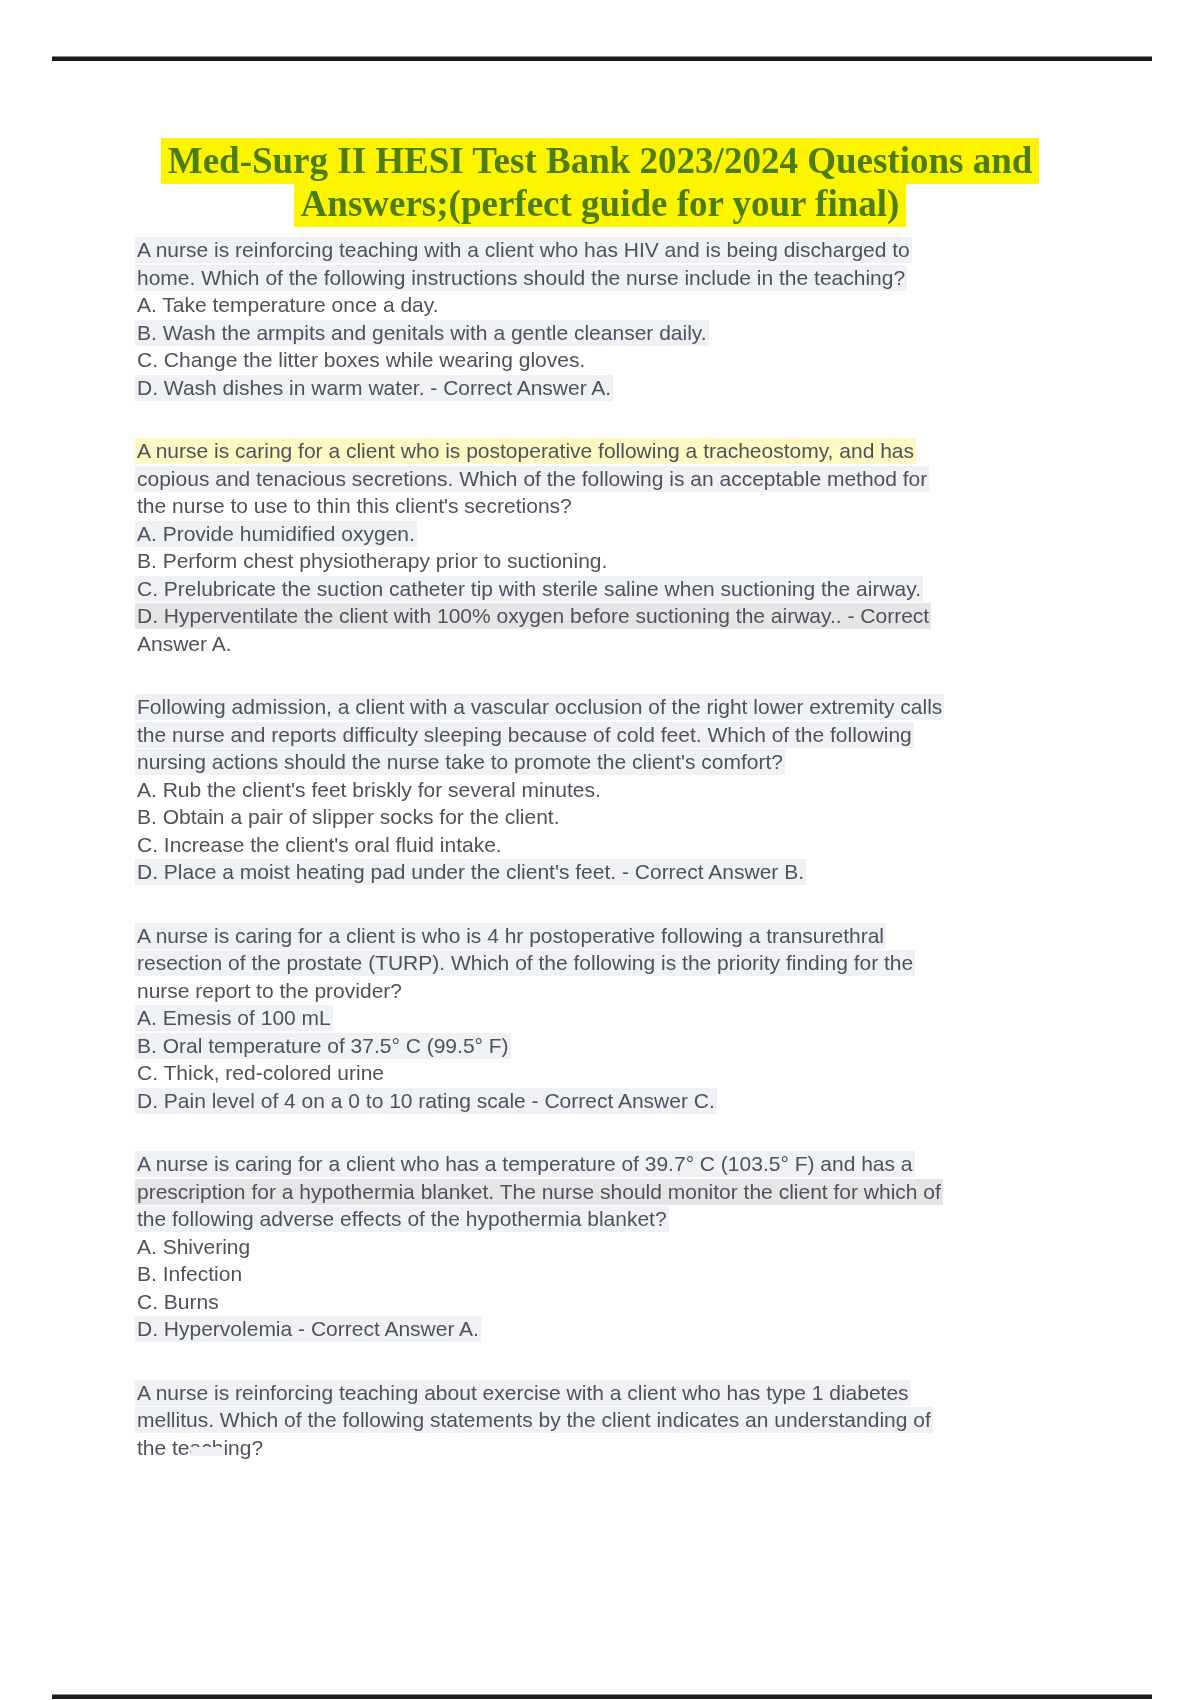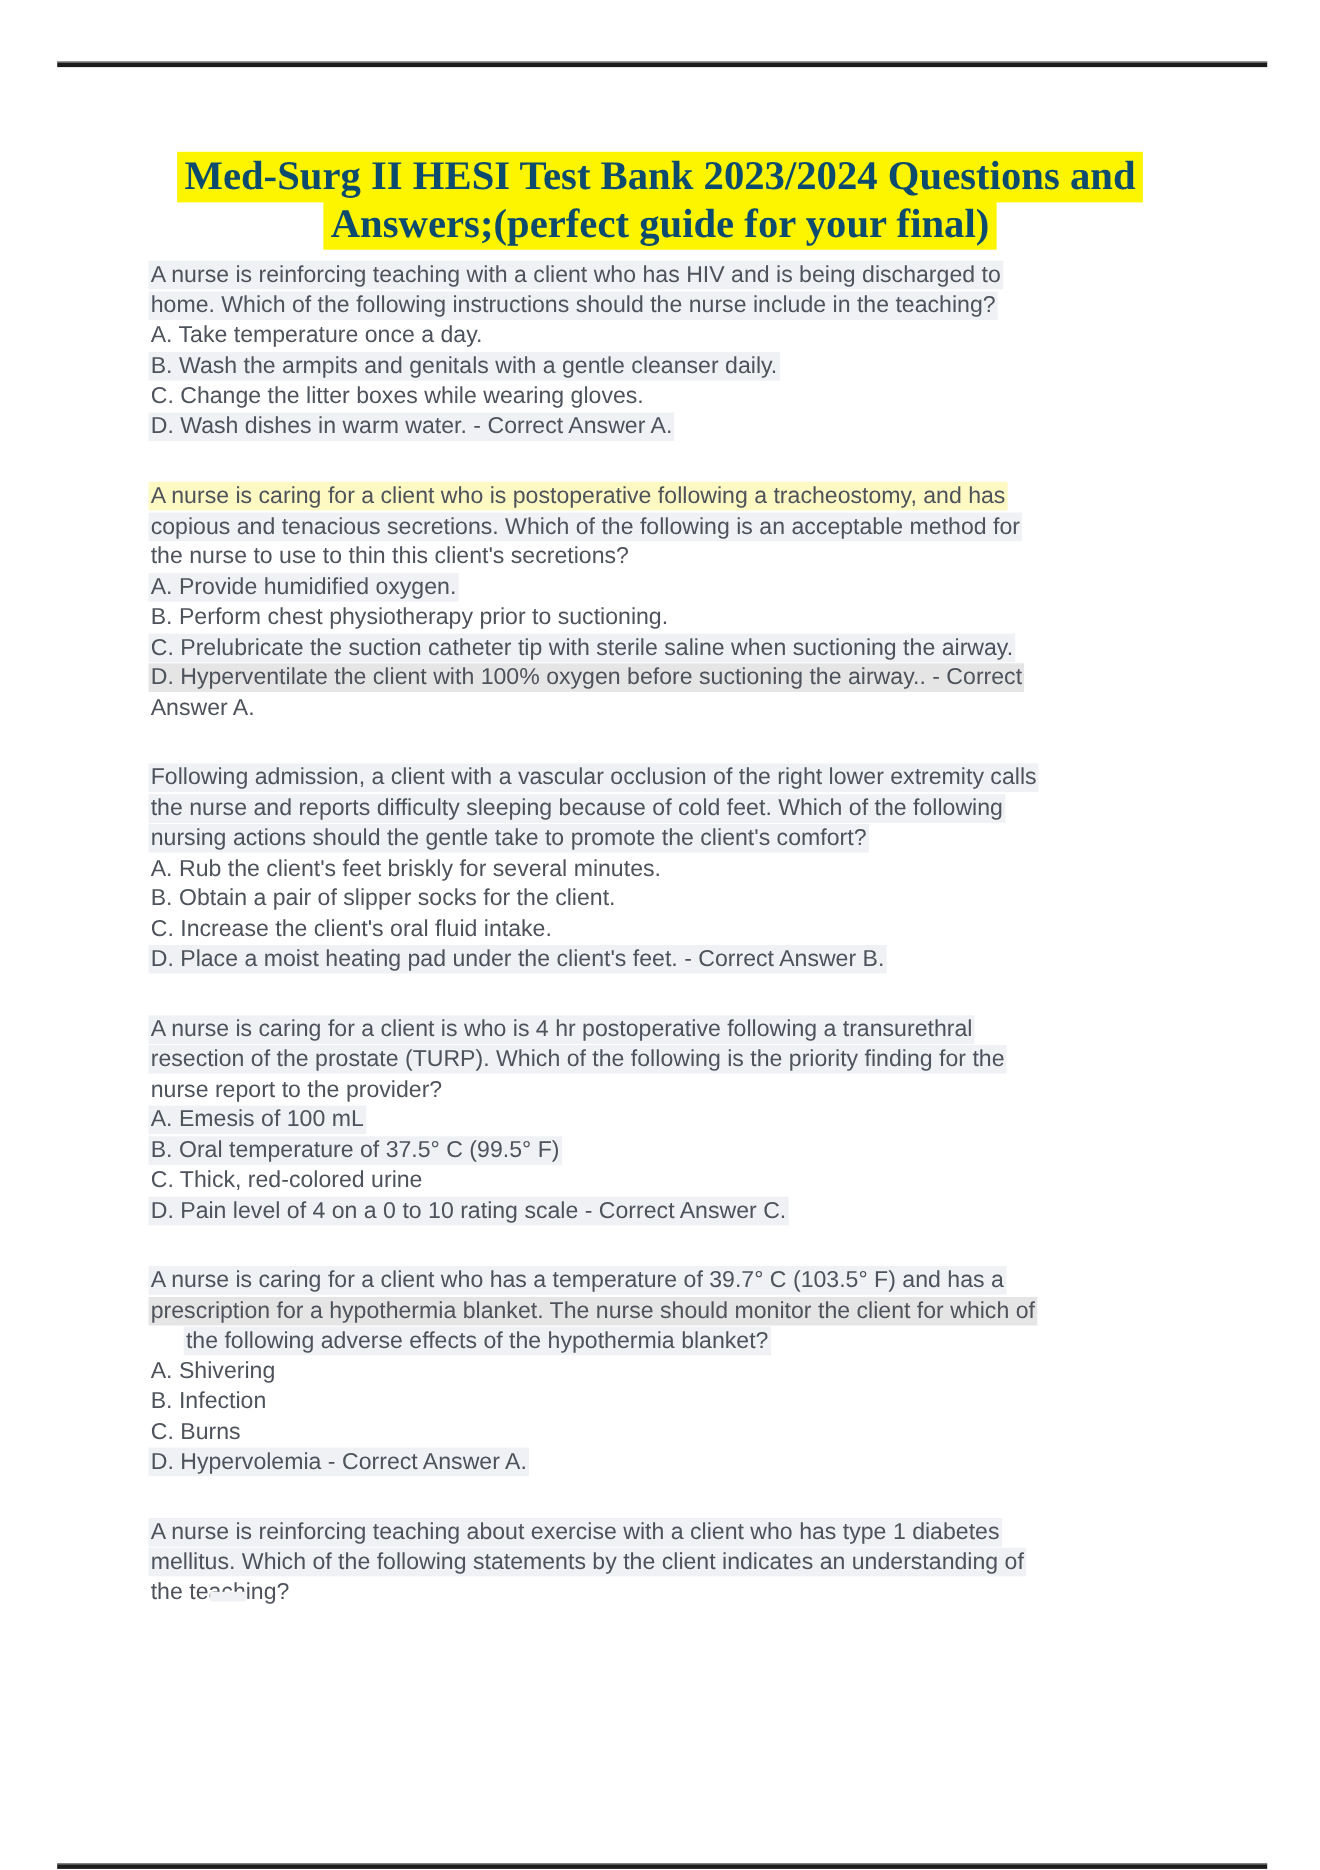--- a/index.html
+++ b/index.html
@@ -28,21 +28,21 @@
   .doc-title {
     position: absolute;
     top: 139px;
     left: 0;
     width: 1200px;
     text-align: center;
     font-family: "Liberation Serif", serif;
     font-weight: bold;
     font-size: 37px;
     line-height: 43px;
-    color: #0c4a6e;
+    color: #4d7c0f;
     letter-spacing: 0px;
   }
   .doc-title .hl-y {
     padding: 2px 7px 3px 7px;
   }
   .content {
     position: absolute;
     left: 135px;
     top: 236px;
     width: 980px;
@@ -90,39 +90,39 @@
         <div class="line"><span>the nurse to use to thin this client's secretions?</span></div>
         <div class="line"><span style="background: rgb(239, 241, 245);">A. Provide humidified oxygen.</span></div>
         <div class="line"><span>B. Perform chest physiotherapy prior to suctioning.</span></div>
         <div class="line"><span style="background: rgb(239, 241, 245);">C. Prelubricate the suction catheter tip with sterile saline when suctioning the airway.</span></div>
         <div class="line"><span style="background: #e5e5e5;">D. Hyperventilate the client with 100% oxygen before suctioning the airway.. - Correct</span></div>
         <div class="line"><span>Answer A.</span></div>
       </div>
       <div class="question">
         <div class="line"><span style="background: rgb(239, 241, 245);">Following admission, a client with a vascular occlusion of the right lower extremity calls</span></div>
         <div class="line"><span style="background: rgb(239, 241, 245);">the nurse and reports difficulty sleeping because of cold feet. Which of the following</span></div>
-        <div class="line"><span style="background: rgb(239, 241, 245);">nursing actions should the gentle take to promote the client's comfort?</span></div>
+        <div class="line"><span style="background: rgb(239, 241, 245);">nursing actions should the nurse take to promote the client's comfort?</span></div>
         <div class="line"><span>A. Rub the client's feet briskly for several minutes.</span></div>
         <div class="line"><span>B. Obtain a pair of slipper socks for the client.</span></div>
         <div class="line"><span>C. Increase the client's oral fluid intake.</span></div>
         <div class="line"><span style="background: rgb(239, 241, 245);">D. Place a moist heating pad under the client's feet. - Correct Answer B.</span></div>
       </div>
       <div class="question">
         <div class="line"><span style="background: rgb(239, 241, 245);">A nurse is caring for a client is who is 4 hr postoperative following a transurethral</span></div>
         <div class="line"><span style="background: rgb(239, 241, 245);">resection of the prostate (TURP). Which of the following is the priority finding for the</span></div>
         <div class="line"><span>nurse report to the provider?</span></div>
         <div class="line"><span style="background: rgb(239, 241, 245);">A. Emesis of 100 mL</span></div>
         <div class="line"><span style="background: rgb(239, 241, 245);">B. Oral temperature of 37.5° C (99.5° F)</span></div>
         <div class="line"><span>C. Thick, red-colored urine</span></div>
         <div class="line"><span style="background: rgb(239, 241, 245);">D. Pain level of 4 on a 0 to 10 rating scale - Correct Answer C.</span></div>
       </div>
       <div class="question">
         <div class="line"><span style="background: rgb(239, 241, 245);">A nurse is caring for a client who has a temperature of 39.7° C (103.5° F) and has a</span></div>
         <div class="line"><span style="background: #e5e5e5;">prescription for a hypothermia blanket. The nurse should monitor the client for which of</span></div>
-        <div class="line"><span style="background: rgb(239, 241, 245); margin-left: 32px;">the following adverse effects of the hypothermia blanket?</span></div>
+        <div class="line"><span style="background: rgb(239, 241, 245);">the following adverse effects of the hypothermia blanket?</span></div>
         <div class="line"><span>A. Shivering</span></div>
         <div class="line"><span>B. Infection</span></div>
         <div class="line"><span>C. Burns</span></div>
         <div class="line"><span style="background: rgb(239, 241, 245);">D. Hypervolemia - Correct Answer A.</span></div>
       </div>
       <div class="question">
         <div class="line"><span style="background: rgb(239, 241, 245);">A nurse is reinforcing teaching about exercise with a client who has type 1 diabetes</span></div>
         <div class="line"><span style="background: rgb(239, 241, 245);">mellitus. Which of the following statements by the client indicates an understanding of</span></div>
         <div class="line"><span>the teaching?</span></div>
       </div>

